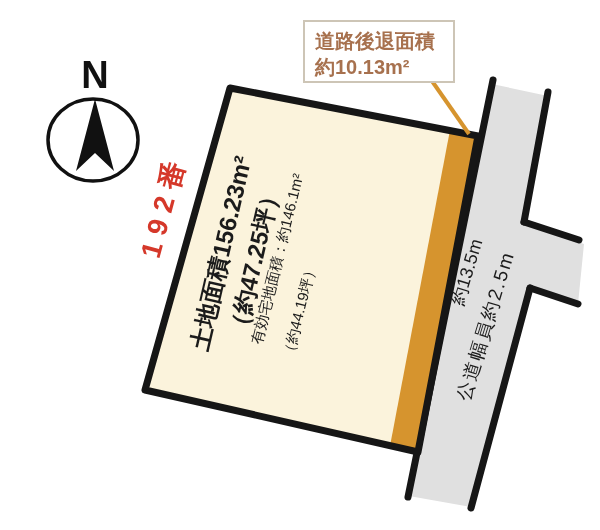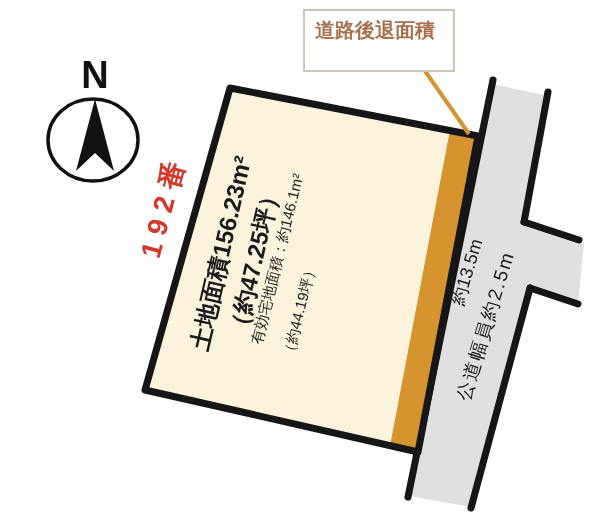--- a/index.html
+++ b/index.html
@@ -53,21 +53,21 @@
     left:486px;top:326px;
     transform:translate(-50%,-50%) rotate(-73deg);
     font-size:19px;font-weight:500;letter-spacing:2px;
   }
   .north-label{
     position:absolute;left:95px;top:75px;
     transform:translate(-50%,-50%);
     font-size:38px;font-weight:bold;color:#111;
   }
   .callout{
-    position:absolute;left:303px;top:9px;width:152px;height:63px;
+    position:absolute;left:303px;top:20px;width:152px;height:63px;
     box-sizing:border-box;background:#fff;
     border:2px solid var(--callout-border);
     padding:6px 0 0 10px;
     color:var(--callout-text);
     font-size:20px;font-weight:600;line-height:26px;
   }
 </style>
 </head>
 <body>
 
@@ -92,20 +92,21 @@
     <line x1="425" y1="71" x2="469" y2="134" stroke="var(--setback-fill)" stroke-width="4"></line>
 
     <ellipse cx="93" cy="140" rx="45" ry="41" fill="#fff" stroke="#111" stroke-width="3.5"></ellipse>
     <polygon points="95,99 114,171 95,153 76,171" fill="#111"></polygon>
   </svg>
 
   <div class="north-label">N</div>
 
   <div class="callout">
     <div>道路後退面積</div>
+    <div>約10.13m²</div>
   </div>
 
   <div class="rot-label lot-number">192番</div>
 
   <div class="rot-label main-area">
     <div>土地面積156.23m²</div>
     <div>（約47.25坪）</div>
   </div>
 
   <div class="rot-label eff-line1">有効宅地面積：約146.1m²</div>

